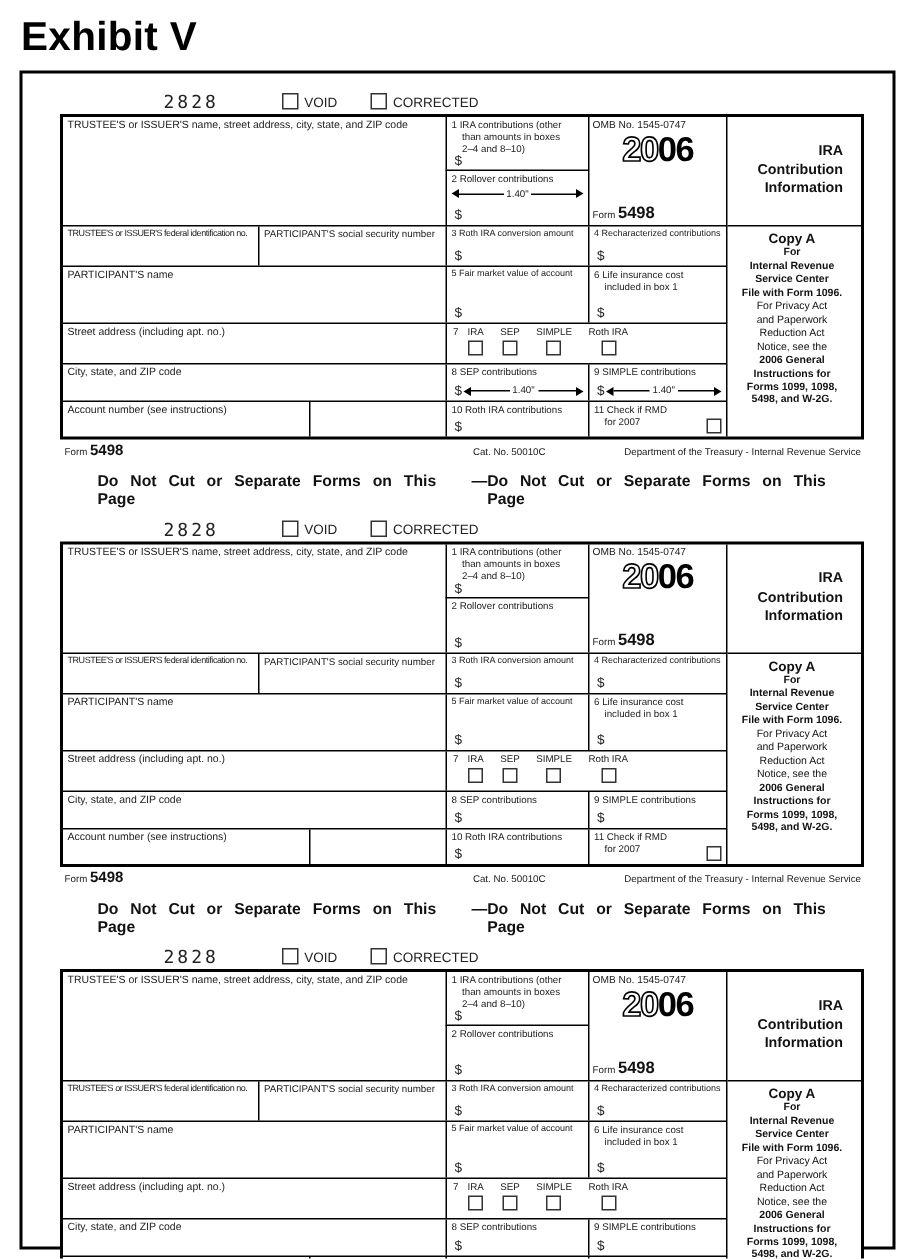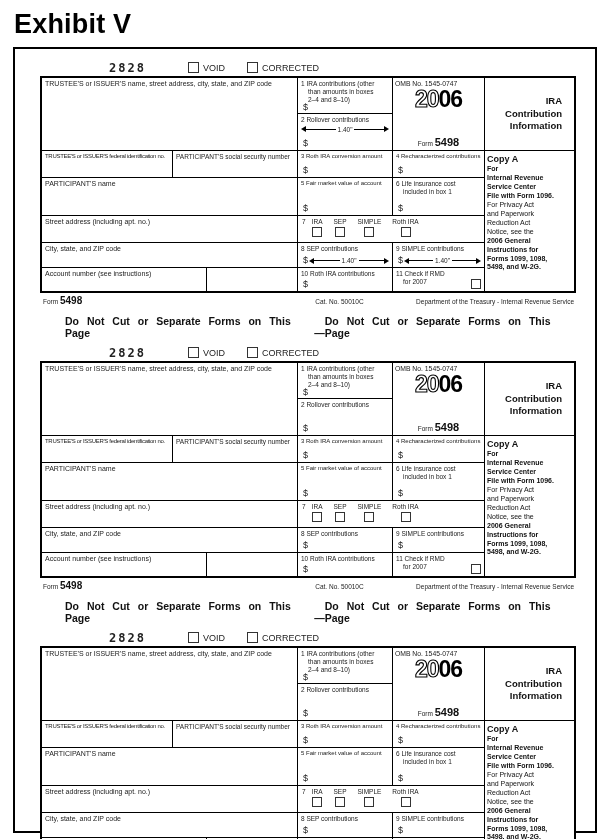--- a/index.html
+++ b/index.html
@@ -18,21 +18,21 @@
     border:2px solid #000; padding-top:10px; background:#fff;
   }
   
   .form-head {
     width:533px; margin-left:26px; height:17px;
     display:flex; align-items:center;
   }
   .code {
     margin-left:68px;
     font-family:"DejaVu Sans Mono", monospace;
-    font-size:12px; font-weight:bold; letter-spacing:2px; color:#222;
+    font-size:12px; font-weight:normal; letter-spacing:2px; color:#222;
   }
   .chk {
     display:inline-block; width:11px; height:11px;
     border:1px solid #333; background:#fff; flex:none;
   }
   .form-head .chk.void { margin-left:42px; }
   .form-head .chk.corr { margin-left:22px; }
   .head-label { font-size:9px; margin-left:4px; color:#222; }
   
   .f-table {
@@ -57,21 +57,21 @@
   .rowA { height:72px; }
   .rowB { height:27px; }
   .rowC { height:38px; }
   .rowD { height:27px; }
   .rowE { height:25px; }
   .rowF { height:24px; }
   .trustee-cell { width:255px; }
   .boxcol { width:95px; display:flex; flex-direction:column; }
   .box1 { height:35px; }
   .box2 { height:37px; }
-  .ombcol { width:92px; align-items:center; padding:2px 2px; }
+  .ombcol { width:92px; padding:2px 2px; }
   .omb { font-size:6.8px; align-self:flex-start; color:#222; }
   .year { margin:1px auto 0; font-size:23px; line-height:23px; letter-spacing:-1px; }
   .y-outline { color:#fff; -webkit-text-stroke:1.1px #000; font-weight:700; }
   .y-bold { font-weight:800; color:#000; }
   .formnum { margin-top:auto; font-size:6.5px; color:#222; }
   .fnum { font-size:11px; font-weight:bold; color:#111; }
   .fedid { width:130px; }
   .ssn { width:125px; }
   .box3, .box5, .box8, .box10 { width:95px; }
   .box4, .box6, .box9, .box11 { width:92px; }
@@ -95,34 +95,34 @@
   .amt { margin-top:auto; display:flex; align-items:center; }
   .amt .dollar { margin-top:0; }
   .amt .measure { margin-top:0; margin-left:1px; flex:1; }
   
   .right-col { width:91px; border-left:1px solid #000; display:flex; flex-direction:column; }
   .title-cell {
     height:72px; display:flex; align-items:center; justify-content:flex-end;
     text-align:right; padding-right:12px;
   }
   .ftitle { font-size:9.5px; font-weight:bold; line-height:1.3; color:#111; }
-  .copy-cell { flex:1; text-align:left; padding:3px 5px 2px 2px; }
+  .copy-cell { flex:1; text-align:center; padding:3px 5px 2px 2px; }
   .copyA { font-size:9px; font-weight:bold; margin-bottom:1px; }
   .copyB, .copyB2 { font-size:7px; font-weight:bold; line-height:1.28; }
   .copyR { font-size:7px; line-height:1.28; }
   
   .f-footer { width:533px; margin:2px 0 0 26px; position:relative; height:13px; }
   .foot-form { position:absolute; left:2px; top:0; font-size:6.5px; color:#222; }
   .fnum2 { font-size:10px; font-weight:bold; color:#111; }
   .foot-cat { position:absolute; left:56%; transform:translateX(-50%); top:3px; font-size:6.5px; color:#222; }
   .foot-dept { position:absolute; right:0; top:3px; font-size:6.5px; color:#222; }
   
   .separator {
     width:533px; margin:7px 0 5px 26px;
-    display:flex; justify-content:space-between; align-items:flex-end;
+    display:flex; justify-content:space-between; align-items:flex-start;
     font-size:10.5px; font-weight:bold; word-spacing:5px; color:#111;padding-left:24px;
   }
   .separator .dash { word-spacing:0; }
 </style>
 </head>
 <body>
 
 <div class="page-title">Exhibit V</div>
 
 <div class="exhibit-box">

